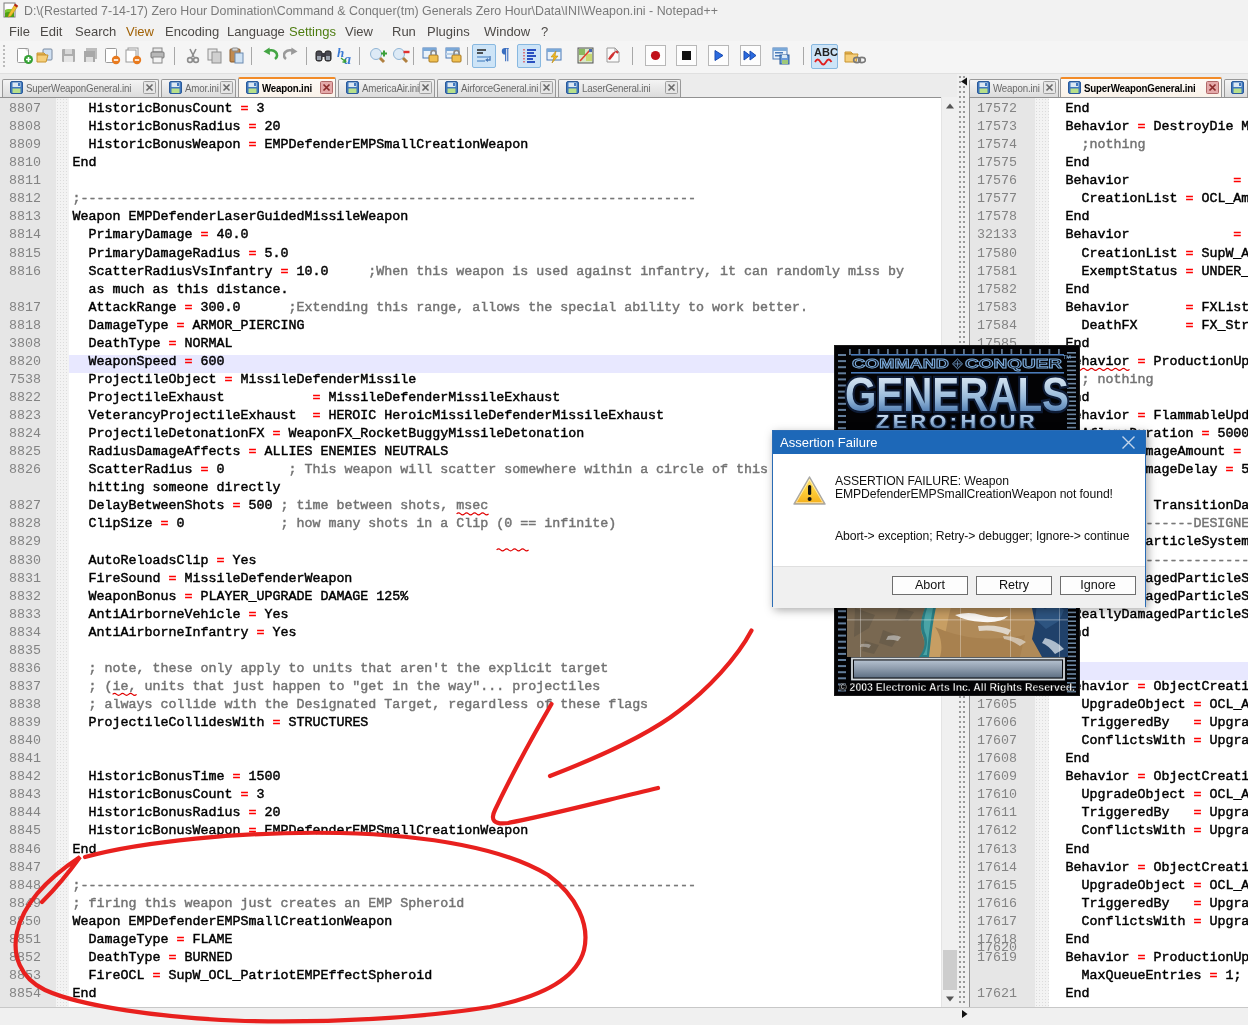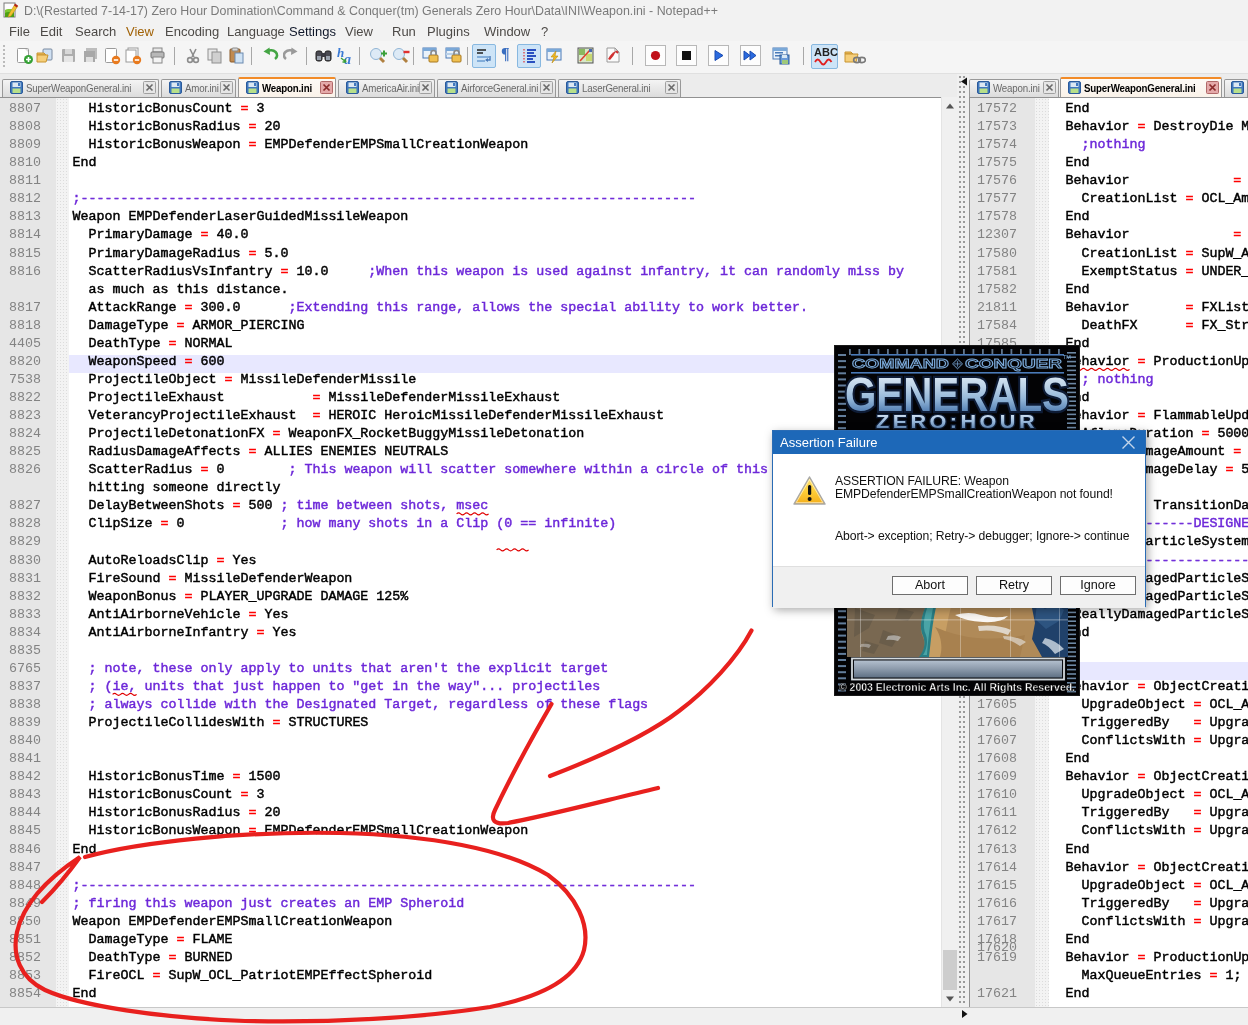--- a/index.html
+++ b/index.html
@@ -1,17 +1,17 @@
 <!DOCTYPE html>
 <html><head><meta charset="utf-8"><style>
 *{margin:0;padding:0;box-sizing:border-box}
 body{width:1248px;height:1025px;position:relative;overflow:hidden;background:#f0f0f0;font-family:"Liberation Sans",sans-serif}
 .cr{position:absolute;font:13.34px "Liberation Mono",monospace;white-space:pre;color:#000;letter-spacing:-0.005px;-webkit-text-stroke:0.45px}
 .cr b{color:#f00;font-weight:normal}
-.cr i{color:#6d28d9;font-style:normal}
+.cr i{color:#737373;font-style:normal}
 .cr u{text-decoration:none}
 .ln{position:absolute;font:13.34px "Liberation Mono",monospace;color:#838383;text-align:right;white-space:pre}
 .tabI{position:absolute;top:79px;height:18px;background:linear-gradient(#f4f4f4,#dcdcdc);border:1px solid #989898;border-bottom:none;border-radius:2px 2px 0 0}
 .tabA{position:absolute;top:77px;height:20px;background:linear-gradient(#fdfaf6,#faf2e9);border:1px solid #989898;border-bottom:none;border-top:2px solid #f28b28;border-radius:2px 2px 0 0}
 .hib{position:absolute;background:#cde4f7;border:1px solid #88b8e0;border-radius:2px}
 .dbtn{position:absolute;top:145px;width:76px;height:19px;background:#fdfdfd;border:1px solid #6e6e6e;font:12.6px 'Liberation Sans',sans-serif;color:#111;text-align:center;line-height:17px}
 </style></head><body>
 
 <div style="position:absolute;left:0;top:0;width:1248px;height:22px;background:#f2f2f2"></div>
 <svg style="position:absolute;left:3px;top:2px" width="16" height="17" viewBox="0 0 16 17">
@@ -23,21 +23,21 @@
 </svg>
 <div style="position:absolute;left:24px;top:4px;font:12.4px 'Liberation Sans',sans-serif;color:#7a7a7a;white-space:nowrap">D:\(Restarted 7-14-17) Zero Hour Domination\Command &amp; Conquer(tm) Generals Zero Hour\Data\INI\Weapon.ini - Notepad++</div>
 
 <div style="position:absolute;left:0;top:22px;width:1248px;height:19px;background:#f2f2f2"></div>
 <div style="position:absolute;left:9px;top:24px;font:13px 'Liberation Sans',sans-serif;color:#4d4a47">File</div>
 <div style="position:absolute;left:40px;top:24px;font:13px 'Liberation Sans',sans-serif;color:#4d4a47">Edit</div>
 <div style="position:absolute;left:75px;top:24px;font:13px 'Liberation Sans',sans-serif;color:#4d4a47">Search</div>
 <div style="position:absolute;left:126px;top:24px;font:13px 'Liberation Sans',sans-serif;color:#a16207">View</div>
 <div style="position:absolute;left:165px;top:24px;font:13px 'Liberation Sans',sans-serif;color:#4d4a47">Encoding</div>
 <div style="position:absolute;left:227px;top:24px;font:13px 'Liberation Sans',sans-serif;color:#4d4a47">Language</div>
-<div style="position:absolute;left:289px;top:24px;font:13px 'Liberation Sans',sans-serif;color:#0f172a">Settings</div>
+<div style="position:absolute;left:289px;top:24px;font:13px 'Liberation Sans',sans-serif;color:#4d7c0f">Settings</div>
 <div style="position:absolute;left:345px;top:24px;font:13px 'Liberation Sans',sans-serif;color:#4d4a47">View</div>
 <div style="position:absolute;left:392px;top:24px;font:13px 'Liberation Sans',sans-serif;color:#4d4a47">Run</div>
 <div style="position:absolute;left:427px;top:24px;font:13px 'Liberation Sans',sans-serif;color:#4d4a47">Plugins</div>
 <div style="position:absolute;left:484px;top:24px;font:13px 'Liberation Sans',sans-serif;color:#4d4a47">Window</div>
 <div style="position:absolute;left:541px;top:24px;font:13px 'Liberation Sans',sans-serif;color:#4d4a47">?</div>
 
 <div style="position:absolute;left:0;top:41px;width:1248px;height:33px;background:#f5f5f5;border-bottom:1px solid #e0e0e0"></div>
 <svg style="position:absolute;left:16px;top:47px" width="18" height="18" viewBox="0 0 18 18">
     <rect x="1.5" y="1.5" width="11" height="14" rx="1" fill="#fff" stroke="#9a9a9a"></rect>
     <path d="M9 2 l3 3 v-3 z" fill="#ddd"></path>
@@ -325,38 +325,38 @@
     <div class="ln" style="left:9px;top:40.1px;width:32px">8809</div>
     <div class="ln" style="left:9px;top:58.2px;width:32px">8810</div>
     <div class="ln" style="left:9px;top:76.2px;width:32px">8811</div>
     <div class="ln" style="left:9px;top:94.3px;width:32px">8812</div>
     <div class="ln" style="left:9px;top:112.4px;width:32px">8813</div>
     <div class="ln" style="left:9px;top:130.4px;width:32px">8814</div>
     <div class="ln" style="left:9px;top:148.5px;width:32px">8815</div>
     <div class="ln" style="left:9px;top:166.5px;width:32px">8816</div>
     <div class="ln" style="left:9px;top:202.7px;width:32px">8817</div>
     <div class="ln" style="left:9px;top:220.7px;width:32px">8818</div>
-    <div class="ln" style="left:9px;top:238.8px;width:32px">4405</div>
+    <div class="ln" style="left:9px;top:238.8px;width:32px">3808</div>
     <div class="ln" style="left:9px;top:256.8px;width:32px">8820</div>
     <div class="ln" style="left:9px;top:274.9px;width:32px">7538</div>
     <div class="ln" style="left:9px;top:293.0px;width:32px">8822</div>
     <div class="ln" style="left:9px;top:311.0px;width:32px">8823</div>
     <div class="ln" style="left:9px;top:329.1px;width:32px">8824</div>
     <div class="ln" style="left:9px;top:347.1px;width:32px">8825</div>
     <div class="ln" style="left:9px;top:365.2px;width:32px">8826</div>
     <div class="ln" style="left:9px;top:401.3px;width:32px">8827</div>
     <div class="ln" style="left:9px;top:419.4px;width:32px">8828</div>
     <div class="ln" style="left:9px;top:437.4px;width:32px">8829</div>
     <div class="ln" style="left:9px;top:455.5px;width:32px">8830</div>
     <div class="ln" style="left:9px;top:473.6px;width:32px">8831</div>
     <div class="ln" style="left:9px;top:491.6px;width:32px">8832</div>
     <div class="ln" style="left:9px;top:509.7px;width:32px">8833</div>
     <div class="ln" style="left:9px;top:527.7px;width:32px">8834</div>
     <div class="ln" style="left:9px;top:545.8px;width:32px">8835</div>
-    <div class="ln" style="left:9px;top:563.9px;width:32px">6765</div>
+    <div class="ln" style="left:9px;top:563.9px;width:32px">8836</div>
     <div class="ln" style="left:9px;top:581.9px;width:32px">8837</div>
     <div class="ln" style="left:9px;top:600.0px;width:32px">8838</div>
     <div class="ln" style="left:9px;top:618.0px;width:32px">8839</div>
     <div class="ln" style="left:9px;top:636.1px;width:32px">8840</div>
     <div class="ln" style="left:9px;top:654.2px;width:32px">8841</div>
     <div class="ln" style="left:9px;top:672.2px;width:32px">8842</div>
     <div class="ln" style="left:9px;top:690.3px;width:32px">8843</div>
     <div class="ln" style="left:9px;top:708.3px;width:32px">8844</div>
     <div class="ln" style="left:9px;top:726.4px;width:32px">8845</div>
     <div class="ln" style="left:9px;top:744.5px;width:32px">8846</div>
@@ -444,25 +444,25 @@
 <div style="position:absolute;left:79px;top:563.9px;width:200px;height:18.1px;background:#e8e8ff"></div>
 </div>
 <div style="position:absolute;left:0px;top:97px;width:1248px;height:909px;overflow:hidden;pointer-events:none">
 <div class="ln" style="left:977px;top:4.0px;width:40px">17572</div>
     <div class="ln" style="left:977px;top:22.1px;width:40px">17573</div>
     <div class="ln" style="left:977px;top:40.1px;width:40px">17574</div>
     <div class="ln" style="left:977px;top:58.2px;width:40px">17575</div>
     <div class="ln" style="left:977px;top:76.2px;width:40px">17576</div>
     <div class="ln" style="left:977px;top:94.3px;width:40px">17577</div>
     <div class="ln" style="left:977px;top:112.4px;width:40px">17578</div>
-    <div class="ln" style="left:977px;top:130.4px;width:40px">12307</div>
+    <div class="ln" style="left:977px;top:130.4px;width:40px">32133</div>
     <div class="ln" style="left:977px;top:148.5px;width:40px">17580</div>
     <div class="ln" style="left:977px;top:166.5px;width:40px">17581</div>
     <div class="ln" style="left:977px;top:184.6px;width:40px">17582</div>
-    <div class="ln" style="left:977px;top:202.7px;width:40px">21811</div>
+    <div class="ln" style="left:977px;top:202.7px;width:40px">17583</div>
     <div class="ln" style="left:977px;top:220.7px;width:40px">17584</div>
     <div class="ln" style="left:977px;top:238.8px;width:40px">17585</div>
     <div class="ln" style="left:977px;top:256.8px;width:40px">17586</div>
     <div class="ln" style="left:977px;top:274.9px;width:40px">17587</div>
     <div class="ln" style="left:977px;top:293.0px;width:40px">17588</div>
     <div class="ln" style="left:977px;top:311.0px;width:40px">17589</div>
     <div class="ln" style="left:977px;top:329.1px;width:40px">17590</div>
     <div class="ln" style="left:977px;top:347.1px;width:40px">17591</div>
     <div class="ln" style="left:977px;top:365.2px;width:40px">17592</div>
     <div class="ln" style="left:977px;top:383.3px;width:40px">17593</div>

